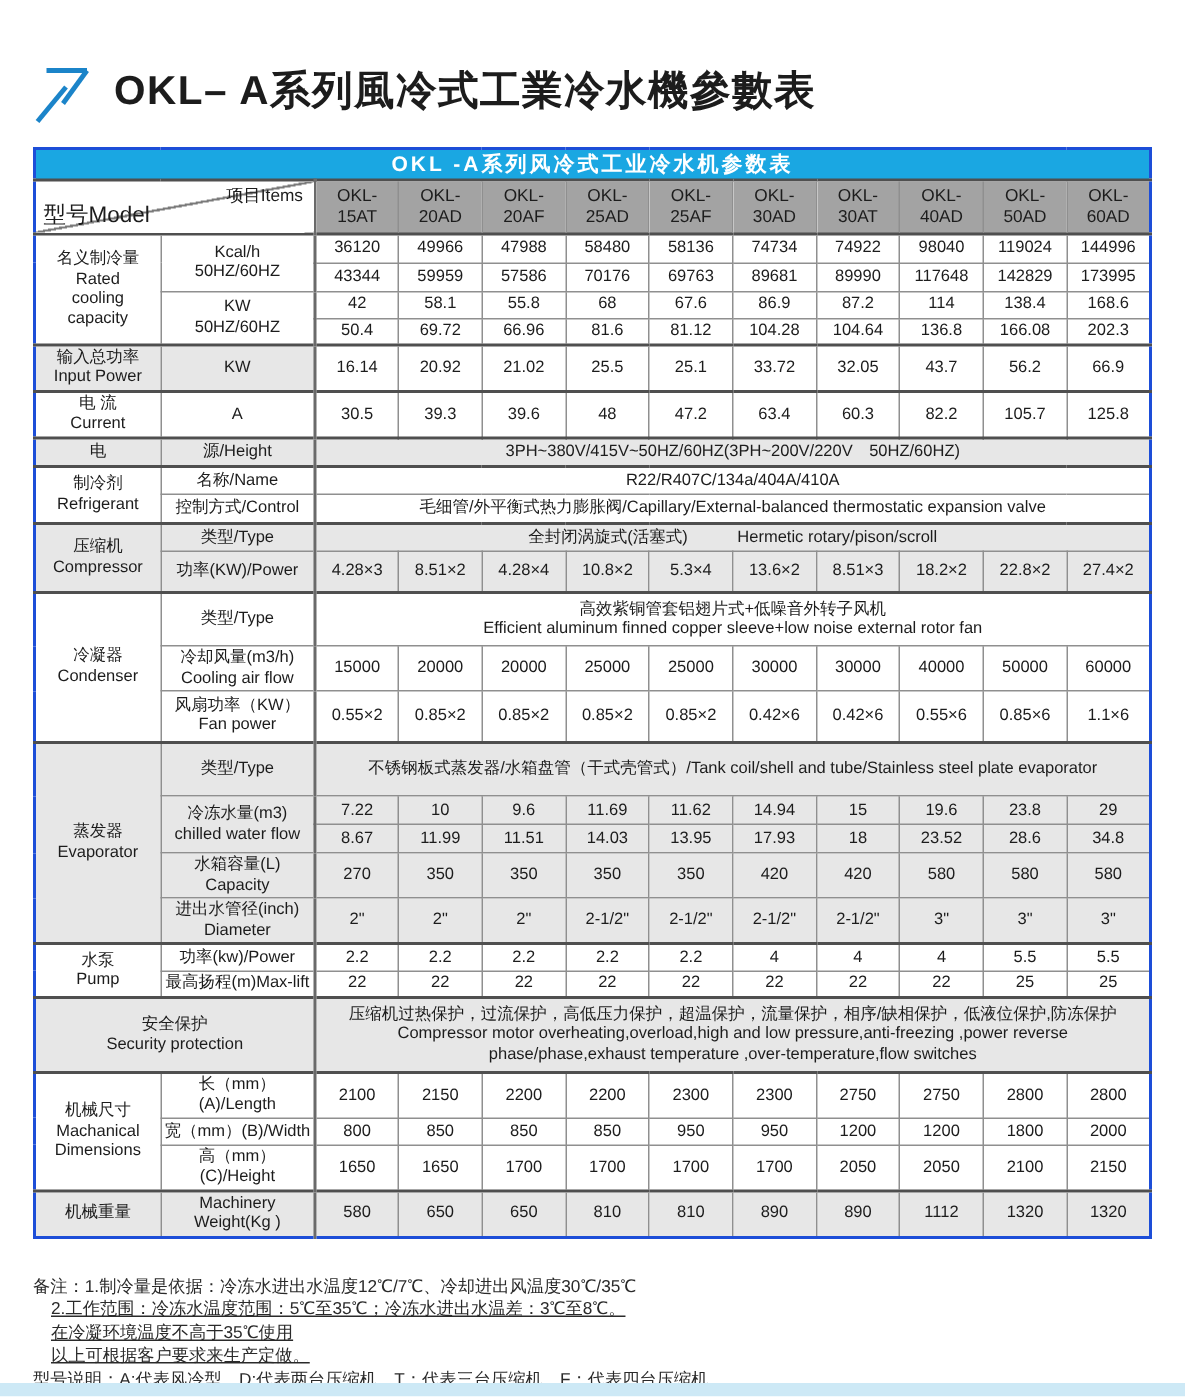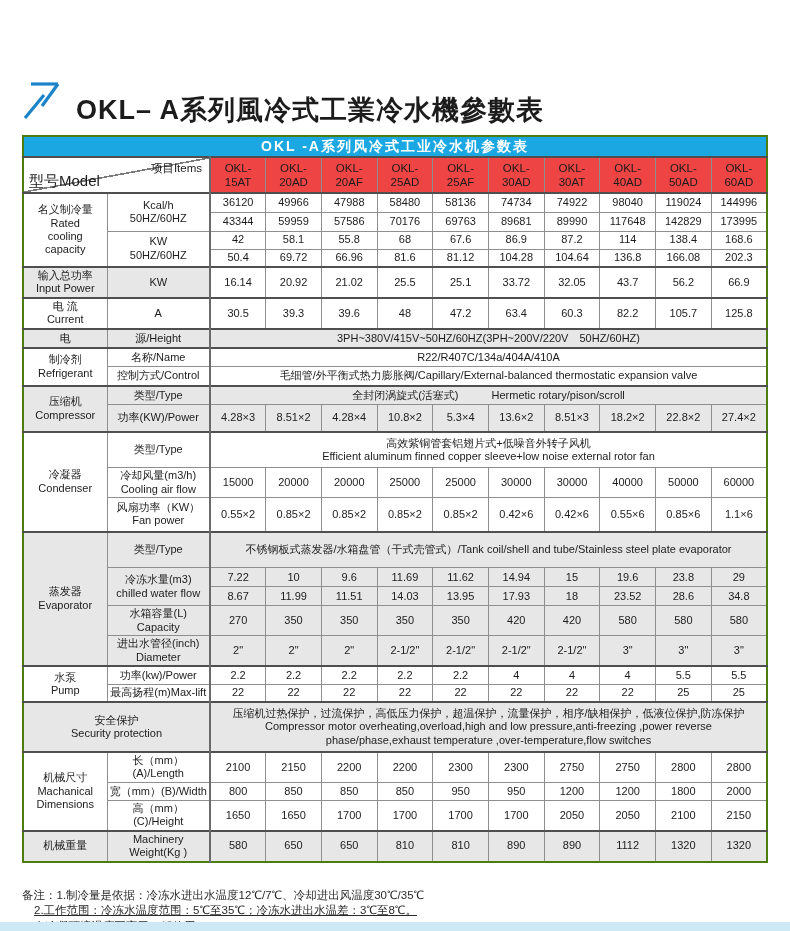--- a/index.html
+++ b/index.html
@@ -3,47 +3,47 @@
 <meta charset="utf-8">
 <style>
   * { box-sizing: border-box; }
   html,body { margin:0; padding:0; }
   body {
     width:790px; height:931px; position:relative; overflow:hidden;
     background:#ffffff; color:#1c1c1c;
     font-family:"Liberation Sans", sans-serif;
   }
   
-  .doc-header { display:flex; align-items:flex-end; padding:33px 0 0 16px;margin-top:37px; }
+  .doc-header { display:flex; align-items:center; padding:33px 0 0 16px; }
   .arrow-wrap { width:56px; height:56px; flex:0 0 56px; }
   .titles { margin-left:4px; }
   .title-zh { font-size:27px; font-weight:bold; letter-spacing:1px; line-height:1.1; }
   .title-en { font-size:16px; font-weight:normal; color:#222; margin:3px 0 0 2px; letter-spacing:0.2px; }
   
   table.spec {
     border-collapse:collapse; table-layout:fixed;
     width:746px; margin:9px 0 0 22px;
-    border:2px solid #4d7c0f;
+    border:2px solid #1d4ed8;
   }
   td {
     border:1px solid #8f8f8f;
     text-align:center; vertical-align:middle;
     font-size:11px; line-height:1.22;
     white-space:pre-line; padding:1px 1px; overflow:hidden;
   }
   tr.banner-row td {
     background:#1aa7e2; color:#ffffff;
     font-size:14px; font-weight:bold; letter-spacing:2px;
     height:21px; border-color:#4f4f4f;
   }
   tr.sec > td { border-top:2px solid #4f4f4f; }
   tr.g > td { background:#e7e7e7; }
   td.lg { background:#e7e7e7; }
   td.item { border-right:2px solid #6a6a6a; }
-  tr.model-row td { background:#ef4444; height:36px; font-size:11.5px; }
+  tr.model-row td { background:#a3a3a3; height:36px; font-size:11.5px; }
   tr.model-row td.corner {
     background-color:#ffffff;
     background-image:linear-gradient(to bottom right,
       transparent calc(50% - 0.8px), #7a7a7a calc(50% - 0.8px),
       #7a7a7a calc(50% + 0.8px), transparent calc(50% + 0.8px));
     position:relative;
   }
   .corner .cm { position:absolute; left:5px; bottom:2px; font-size:15px; }
   .corner .ci { position:absolute; right:7px; top:3px; font-size:11.5px; }
   

